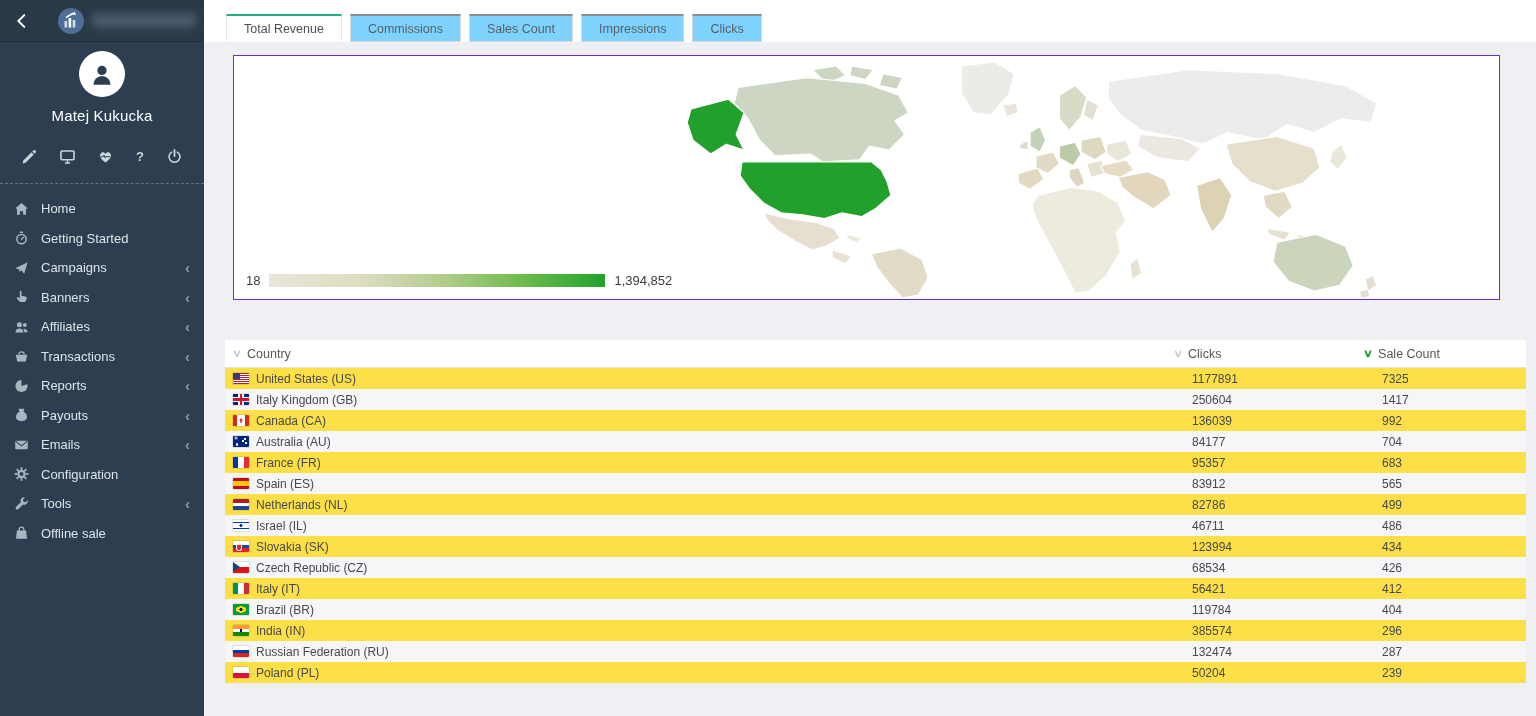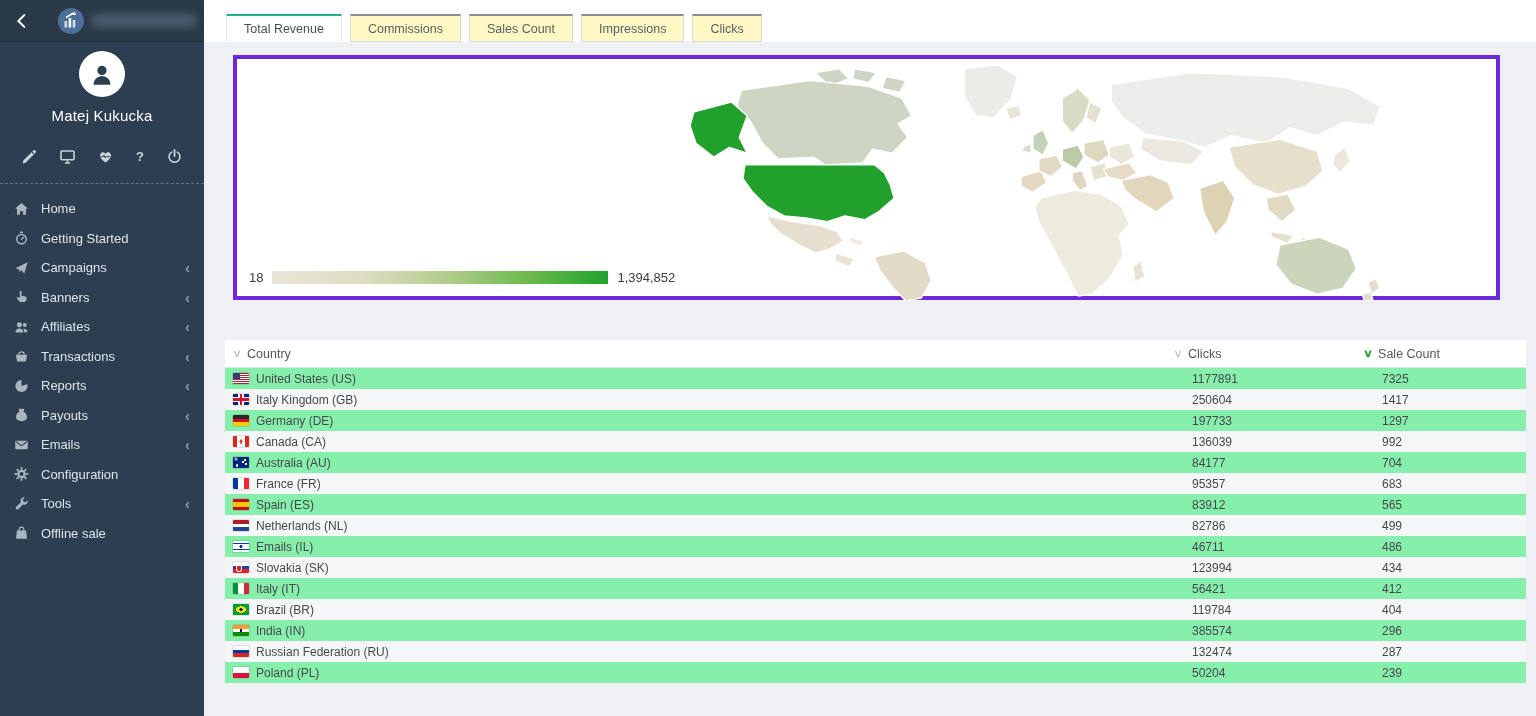--- a/index.html
+++ b/index.html
@@ -33,40 +33,40 @@
                color:#dde4e9; font-size:13px; }
   .mi-icon { width:15px; height:14px; color:#a9b6c0; margin-right:12px; flex:none; }
   .mi-label { flex:1; white-space:nowrap; }
   .mi-chevron { color:#8b98a4; font-size:15px; line-height:1; font-weight:bold; }
 
   
   .main { position:absolute; left:204px; top:0; right:0; bottom:0; background:#eef0f3; }
   .tabbar { position:absolute; left:0; top:0; right:0; height:42px; background:#ffffff; }
   .tabs { position:absolute; left:22px; top:14px; display:flex; gap:8px; }
   .tab { height:28px; padding:0 17px; display:flex; align-items:center; font-size:12.5px; color:#5a5f66;
-         background:#fef9c3; border:1px solid #d9dadc; border-top:2px solid #888d96; cursor:pointer; white-space:nowrap; }
+         background:#7dd3fc; border:1px solid #d9dadc; border-top:2px solid #888d96; cursor:pointer; white-space:nowrap; }
   .tab.active { background:#fff; border-color:#e4e5e7; border-top:2px solid #1fb288; border-bottom:1px solid #fff; color:#4a4f55; }
 
-  .map-card { position:absolute; left:29px; top:55px; width:1267px; height:245px; background:#fff; border:4px solid #6d28d9; }
+  .map-card { position:absolute; left:29px; top:55px; width:1267px; height:245px; background:#fff; border:1px solid #6d28d9; }
   .map-svg { position:absolute; left:440px; top:2px; width:716px; height:240px; }
   .legend { position:absolute; left:12px; bottom:11px; display:flex; align-items:center; gap:9px;
             font-size:13px; color:#3c3c3c; }
   .legend-bar { width:336px; height:13px;
     background:linear-gradient(90deg,#e9e6d9 0%,#dcddc0 28%,#b2cc8c 52%,#6cba4c 76%,#21a32c 100%); }
 
   
   .table { position:absolute; left:21px; top:340px; right:10px; }
   .thead { display:grid; grid-template-columns:1fr 190px 170px; height:28px; align-items:center;
            background:#fff; border-bottom:1px solid #e3e3e5; color:#54575c; font-size:12.5px; }
   .th { display:flex; align-items:center; gap:6px; padding-left:8px; cursor:pointer; }
   .sort-ch { font-size:11px; color:#bcbfc5; transform:scaleX(1.25); line-height:1; }
   .sort-ch.active { color:#21a12b; font-weight:bold; }
   .tbody {}
   .trow { display:grid; grid-template-columns:1fr 190px 170px; height:21px; align-items:center;
-          font-size:12px; color:#46484c; background:#86efac; }
+          font-size:12px; color:#46484c; background:#fde047; }
   .trow:nth-child(even) { background:#f5f6f8; }
   .td-country { display:flex; align-items:center; gap:7px; padding-left:8px; }
   .td-num { padding-left:26px; }
 
   
   .flag { width:16px; height:11px; border-radius:1px; box-shadow:0 0 0 1px rgba(0,0,0,.10); flex:none; position:relative; }
   .flag-us { background:repeating-linear-gradient(#b22234 0 1px, #fff 1px 2px); }
   .flag-us::before { content:''; position:absolute; left:0; top:0; width:7px; height:6px; background:#3c3b6e; }
   .flag-gb { background:
       linear-gradient(to bottom, transparent 36%, #cf142b 36% 64%, transparent 64%),
@@ -368,28 +368,20 @@
         <div class="trow">
           <div class="td-country">
             <span class="flag flag-gb"></span>
             <span>Italy Kingdom (GB)</span>
           </div>
           <div class="td-num">250604</div>
           <div class="td-num">1417</div>
         </div>
         <div class="trow">
           <div class="td-country">
-            <span class="flag flag-de"></span>
-            <span>Germany (DE)</span>
-          </div>
-          <div class="td-num">197733</div>
-          <div class="td-num">1297</div>
-        </div>
-        <div class="trow">
-          <div class="td-country">
             <span class="flag flag-ca"></span>
             <span>Canada (CA)</span>
           </div>
           <div class="td-num">136039</div>
           <div class="td-num">992</div>
         </div>
         <div class="trow">
           <div class="td-country">
             <span class="flag flag-au"></span>
             <span>Australia (AU)</span>
@@ -417,35 +409,43 @@
           <div class="td-country">
             <span class="flag flag-nl"></span>
             <span>Netherlands (NL)</span>
           </div>
           <div class="td-num">82786</div>
           <div class="td-num">499</div>
         </div>
         <div class="trow">
           <div class="td-country">
             <span class="flag flag-il"></span>
-            <span>Emails (IL)</span>
+            <span>Israel (IL)</span>
           </div>
           <div class="td-num">46711</div>
           <div class="td-num">486</div>
         </div>
         <div class="trow">
           <div class="td-country">
             <span class="flag flag-sk"></span>
             <span>Slovakia (SK)</span>
           </div>
           <div class="td-num">123994</div>
           <div class="td-num">434</div>
         </div>
         <div class="trow">
           <div class="td-country">
+            <span class="flag flag-cz"></span>
+            <span>Czech Republic (CZ)</span>
+          </div>
+          <div class="td-num">68534</div>
+          <div class="td-num">426</div>
+        </div>
+        <div class="trow">
+          <div class="td-country">
             <span class="flag flag-it"></span>
             <span>Italy (IT)</span>
           </div>
           <div class="td-num">56421</div>
           <div class="td-num">412</div>
         </div>
         <div class="trow">
           <div class="td-country">
             <span class="flag flag-br"></span>
             <span>Brazil (BR)</span>

